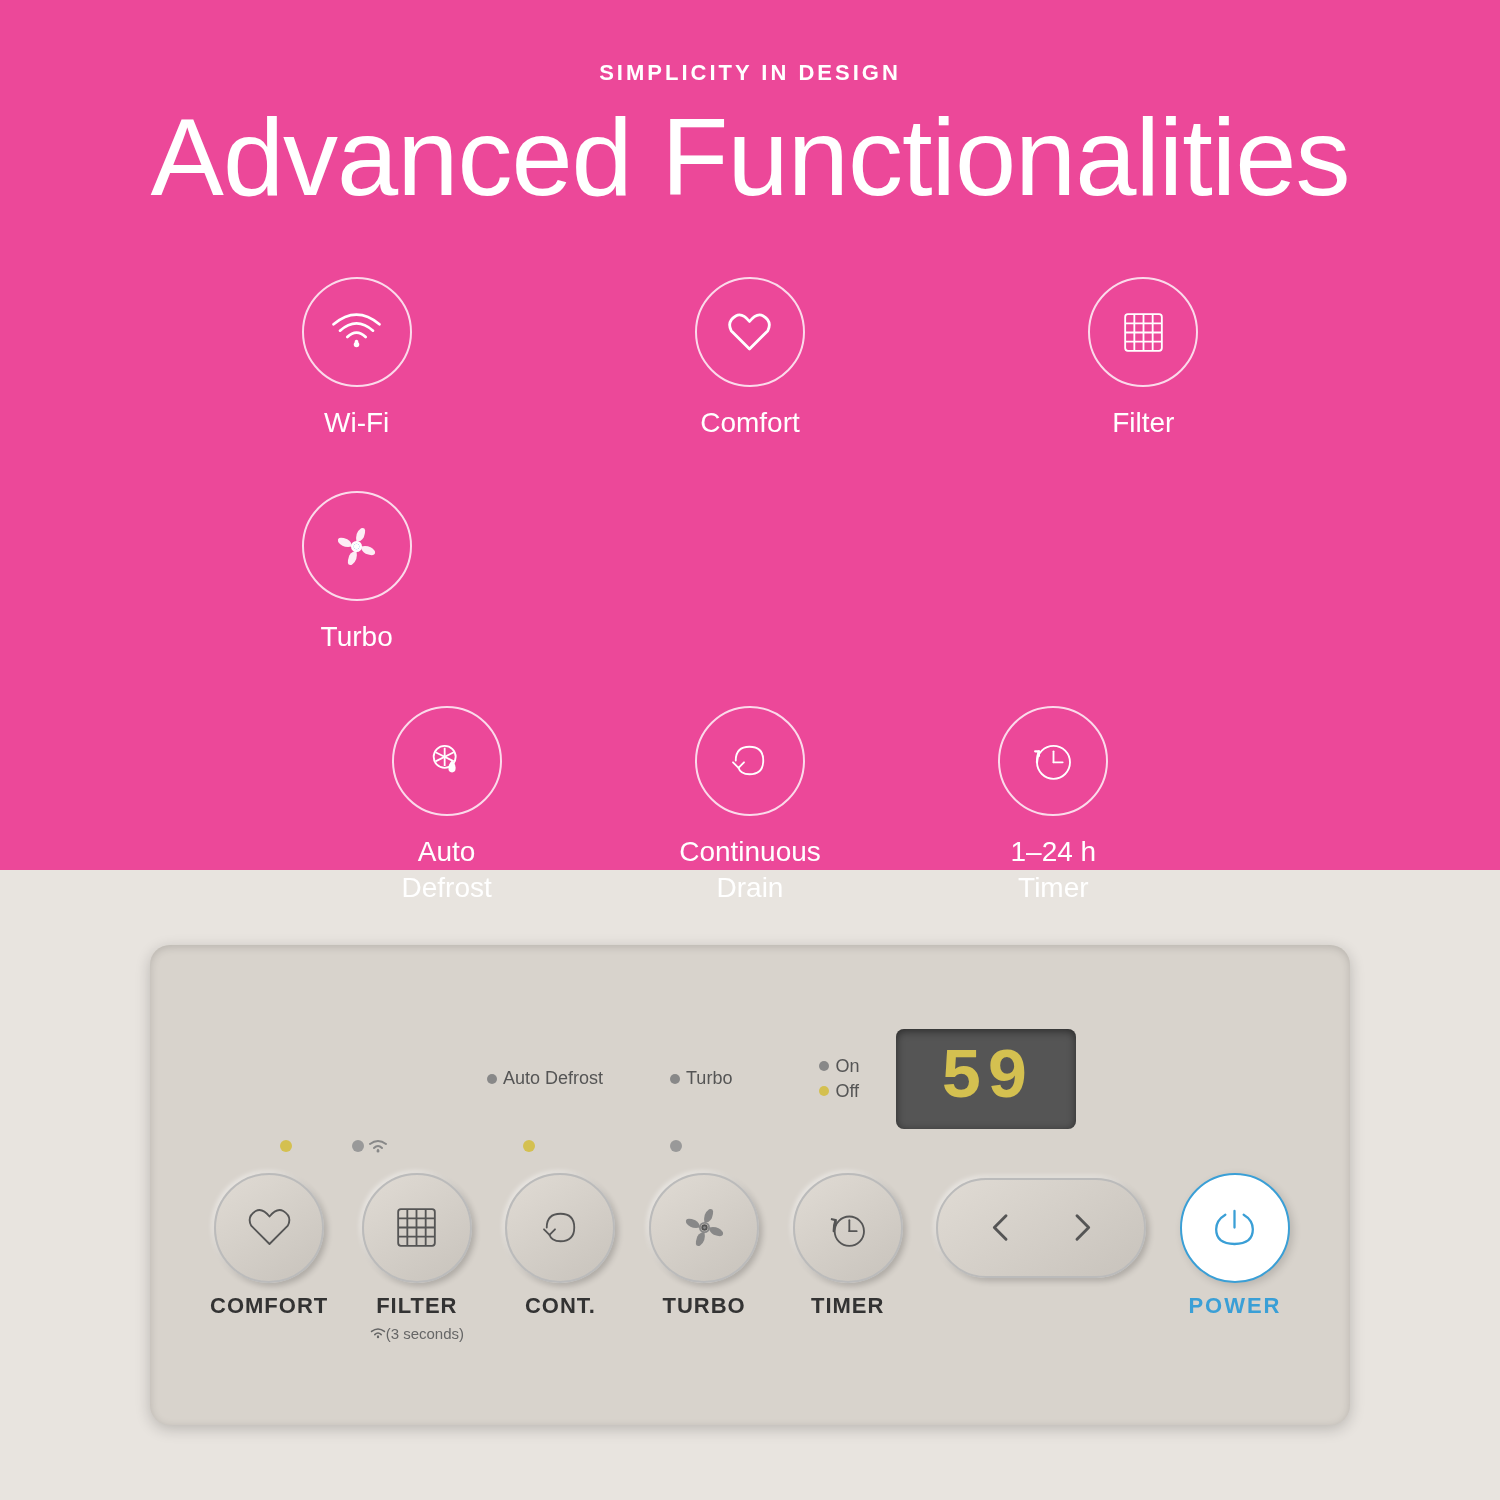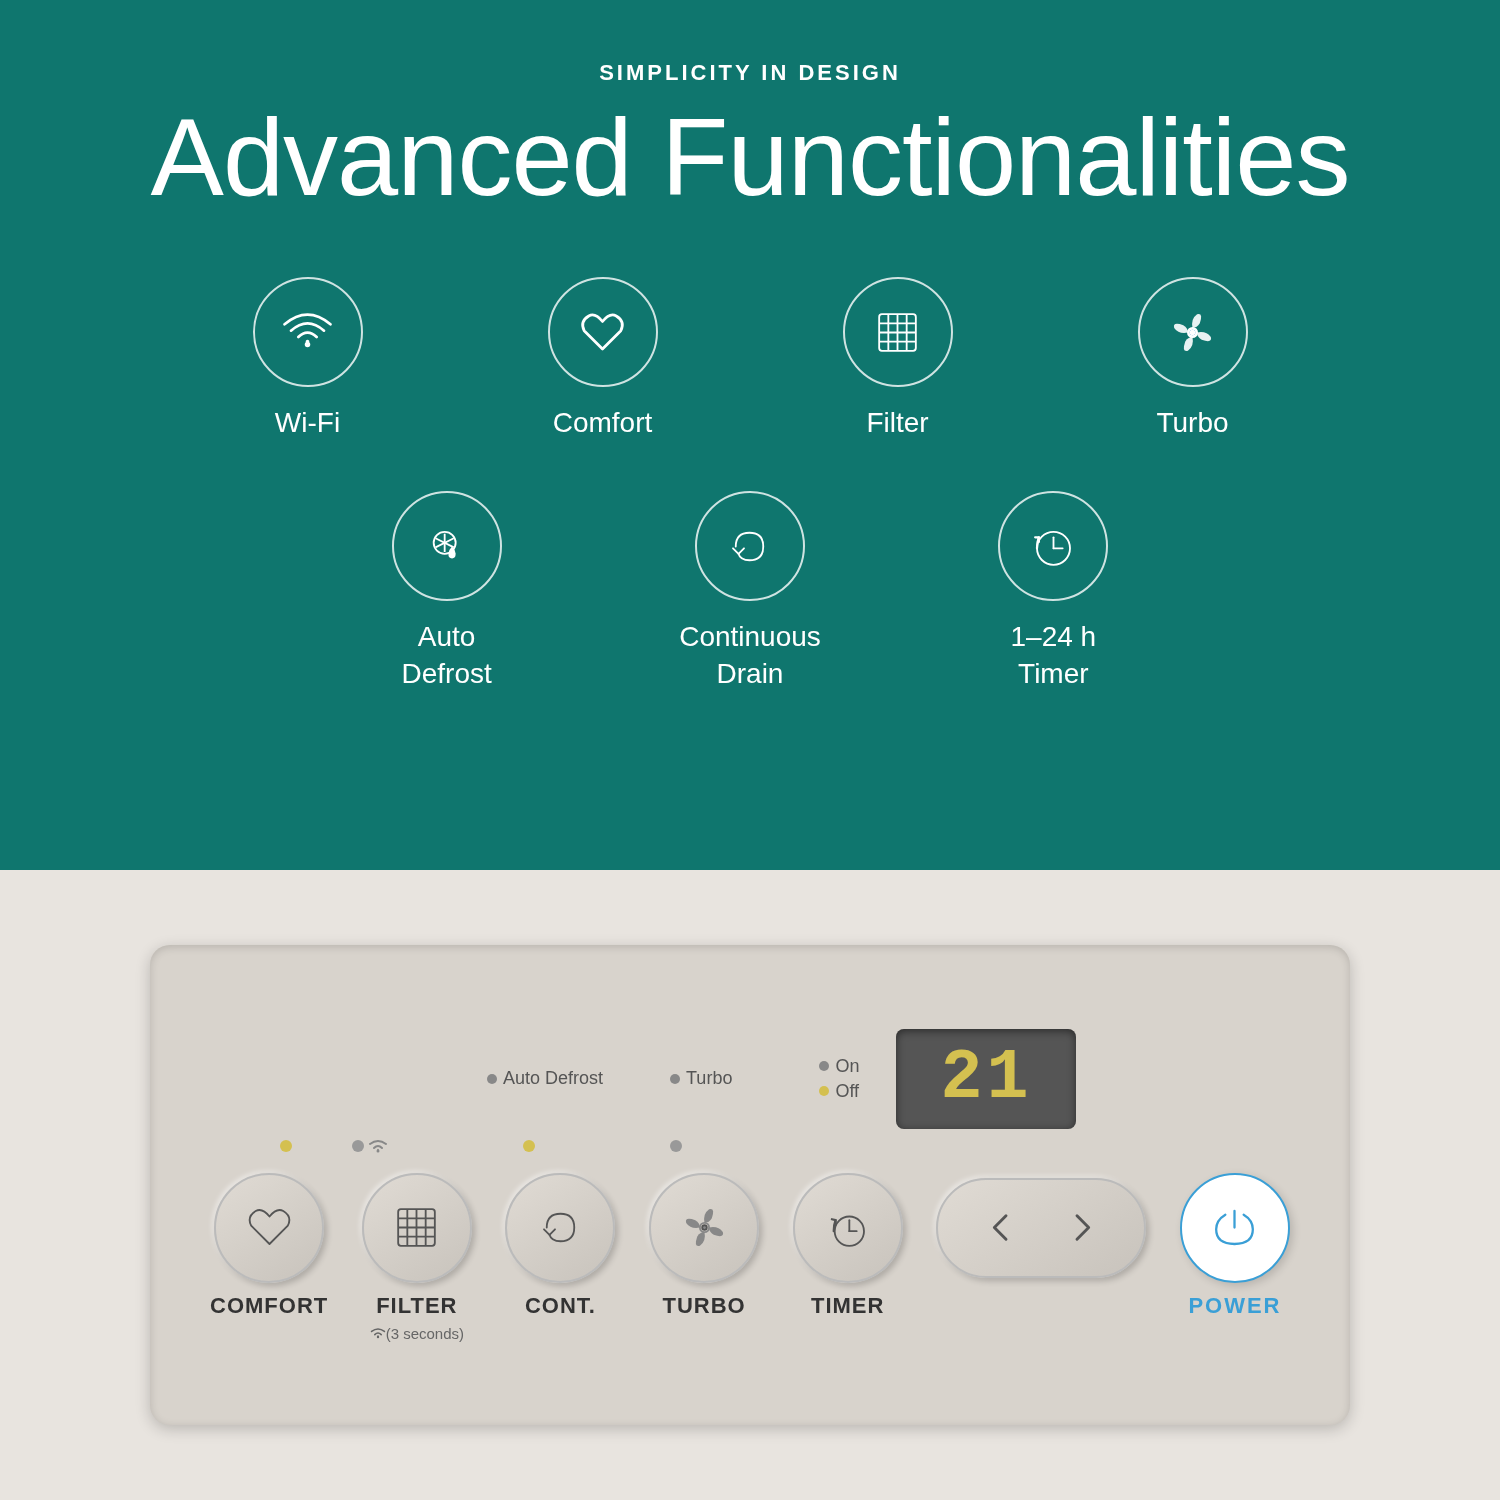--- a/index.html
+++ b/index.html
@@ -5,21 +5,21 @@
     * { margin: 0; padding: 0; box-sizing: border-box; }
     body {
       width: 1500px;
       height: 1500px;
       overflow: hidden;
       font-family: Arial, sans-serif;
     }
 
     
     .top-section {
-      background-color: #0f766e;
+      background-color: #ec4899;
       width: 100%;
       height: 870px;
       display: flex;
       flex-direction: column;
       align-items: center;
       padding: 60px 40px 40px;
       color: white;
     }
 
     .subtitle {
@@ -34,21 +34,21 @@
       font-size: 110px;
       font-weight: 300;
       letter-spacing: -1px;
       margin-bottom: 60px;
       text-align: center;
       line-height: 1.1;
     }
 
     .features-grid {
       display: grid;
-      grid-template-columns: repeat(4, 1fr);
+      grid-template-columns: repeat(3, 1fr);
       gap: 50px 80px;
       width: 100%;
       max-width: 1100px;
     }
 
     .feature-item {
       display: flex;
       flex-direction: column;
       align-items: center;
       gap: 18px;
@@ -455,21 +455,21 @@
           <span class="dot-indicator dot-on"></span>
           <span>On</span>
         </div>
         <div class="off-row">
           <span class="dot-indicator dot-yellow"></span>
           <span>Off</span>
         </div>
       </div>
 
       <div class="lcd-display" style="margin-left:30px;">
-        <span>21</span>
+        <span>59</span>
       </div>
     </div>
 
     <div class="led-row">
       <span class="led-yellow"></span>
       <span class="led-spacer-1"></span>
       <span class="led-dark"></span>
 
       <svg width="20" height="14" viewBox="0 0 20 14" style="margin-left:4px;">
         <path d="M10 12 a1 1 0 1 1 0.001 0 Z" fill="#888" stroke="none"></path>

